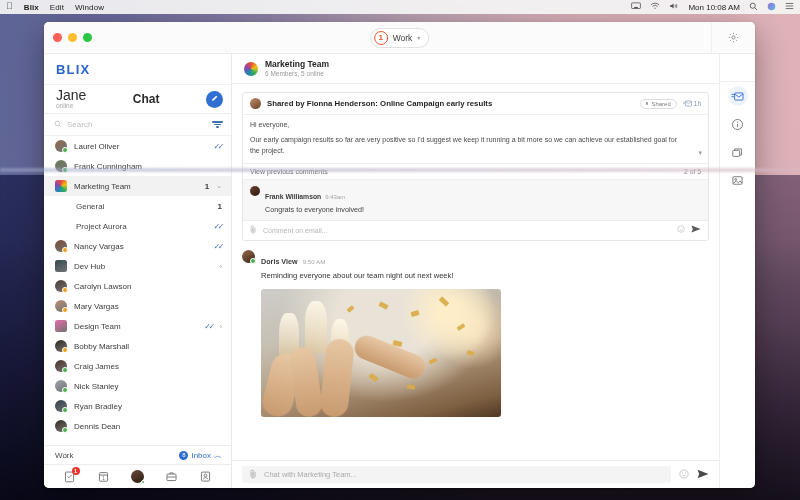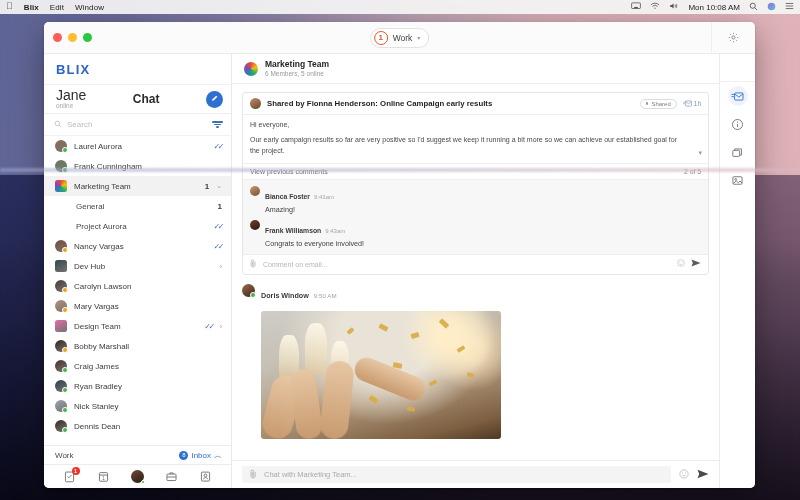--- a/index.html
+++ b/index.html
@@ -416,21 +416,21 @@
           <span class="filter-ic">
               <i></i>
               <i></i>
               <i></i>
             </span>
         </div>
 
         <div id="chatlist">
             <div class="row">
               <span class="av" style="background:linear-gradient(150deg,#8d6b52,rgba(0,0,0,.55))"></span>
-              <span class="nm">Laurel Aurora</span>
+              <span class="nm">Laurel Oliver</span>
               <span class="chk">✓✓</span>
             </div>
             <div class="row">
               <span class="av" style="background:linear-gradient(150deg,#6b7a5c,rgba(0,0,0,.55))"></span>
               <span class="nm">Frank Cunningham</span>
             </div>
             <div class="row sel">
               <span class="av sq nodot" style="background:conic-gradient(#e74c3c,#f1c40f,#27ae60,#2980b9,#8e44ad,#e74c3c)"></span>
               <span class="nm">Marketing Team</span>
               <span class="cnt">1</span>
@@ -470,26 +470,26 @@
             </div>
             <div class="row">
               <span class="av away" style="background:linear-gradient(150deg,#33251c,rgba(0,0,0,.55))"></span>
               <span class="nm">Bobby Marshall</span>
             </div>
             <div class="row">
               <span class="av" style="background:linear-gradient(150deg,#4d3227,rgba(0,0,0,.55))"></span>
               <span class="nm">Craig James</span>
             </div>
             <div class="row">
+              <span class="av" style="background:linear-gradient(150deg,#9aa3ab,rgba(0,0,0,.55))"></span>
+              <span class="nm">Nick Stanley</span>
+            </div>
+            <div class="row">
               <span class="av" style="background:linear-gradient(150deg,#2f3f4d,rgba(0,0,0,.55))"></span>
               <span class="nm">Ryan Bradley</span>
-            </div>
-            <div class="row">
-              <span class="av" style="background:linear-gradient(150deg,#9aa3ab,rgba(0,0,0,.55))"></span>
-              <span class="nm">Nick Stanley</span>
             </div>
             <div class="row">
               <span class="av" style="background:linear-gradient(150deg,#3a2a20,rgba(0,0,0,.55))"></span>
               <span class="nm">Dennis Dean</span>
             </div>
           </div>
 
         <div class="sb-foot">
           <span>Work</span>
           <span class="inbox">
@@ -571,27 +571,20 @@
               <p>Our early campaign results so far are very positive so I'd suggest we keep it running a bit more so we can achieve our established goal for the project.</p>
               <span class="ec-expand">▾</span>
             </div>
 
             <div class="ec-prev">
               <span class="l">View previous comments</span>
               <span class="r">2 of 5</span>
             </div>
 
             <div class="ec-comments">
-              <div class="cmt">
-                <span class="av3" style="background:linear-gradient(150deg,#c79a72,#7a4f33);"></span>
-                <div>
-                  <div><span class="nm">Bianca Foster</span><span class="tm">9:43am</span></div>
-                  <div class="tx">Amazing!</div>
-                </div>
-              </div>
               <div class="cmt">
                 <span class="av3" style="background:linear-gradient(150deg,#6e442c,#2a1710);"></span>
                 <div>
                   <div><span class="nm">Frank Williamson</span><span class="tm">9:43am</span></div>
                   <div class="tx">Congrats to everyone involved!</div>
                 </div>
               </div>
             </div>
 
             <div class="ec-reply">
@@ -613,21 +606,22 @@
                 <svg width="10" height="8" viewBox="0 0 14 11" fill="#5b5b5b">
                     <path d="M0.6 0.6L13.4 5.5 0.6 10.4 2.6 5.5z"></path>
                   </svg>
               </span>
             </div>
           </div>
 
           <div class="msg">
             <span class="av4" style="background:linear-gradient(150deg,#9a6b4c,#3c2516);"></span>
             <div>
-              <div><span class="nm">Doris Window</span><span class="tm">9:50 AM</span></div>
+              <div><span class="nm">Doris View</span><span class="tm">9:50 AM</span></div>
+              <div class="tx">Reminding everyone about our team night out next week!</div>
             </div>
           </div>
 
           <div class="photo">
             <span class="glass" style="left:18px;  top:24px;  width:20px; height:46px;"></span>
             <span class="glass" style="left:44px;  top:12px;  width:22px; height:52px;"></span>
             <span class="glass" style="left:70px;  top:30px;  width:18px; height:44px;"></span>
             <span class="arm" style="left:6px;   top:64px;  width:30px; height:64px; transform:rotate(14deg);"></span>
             <span class="arm" style="left:32px;  top:58px;  width:26px; height:70px; transform:rotate(-8deg);"></span>
             <span class="arm" style="left:62px;  top:50px;  width:28px; height:78px; transform:rotate(6deg);"></span>

